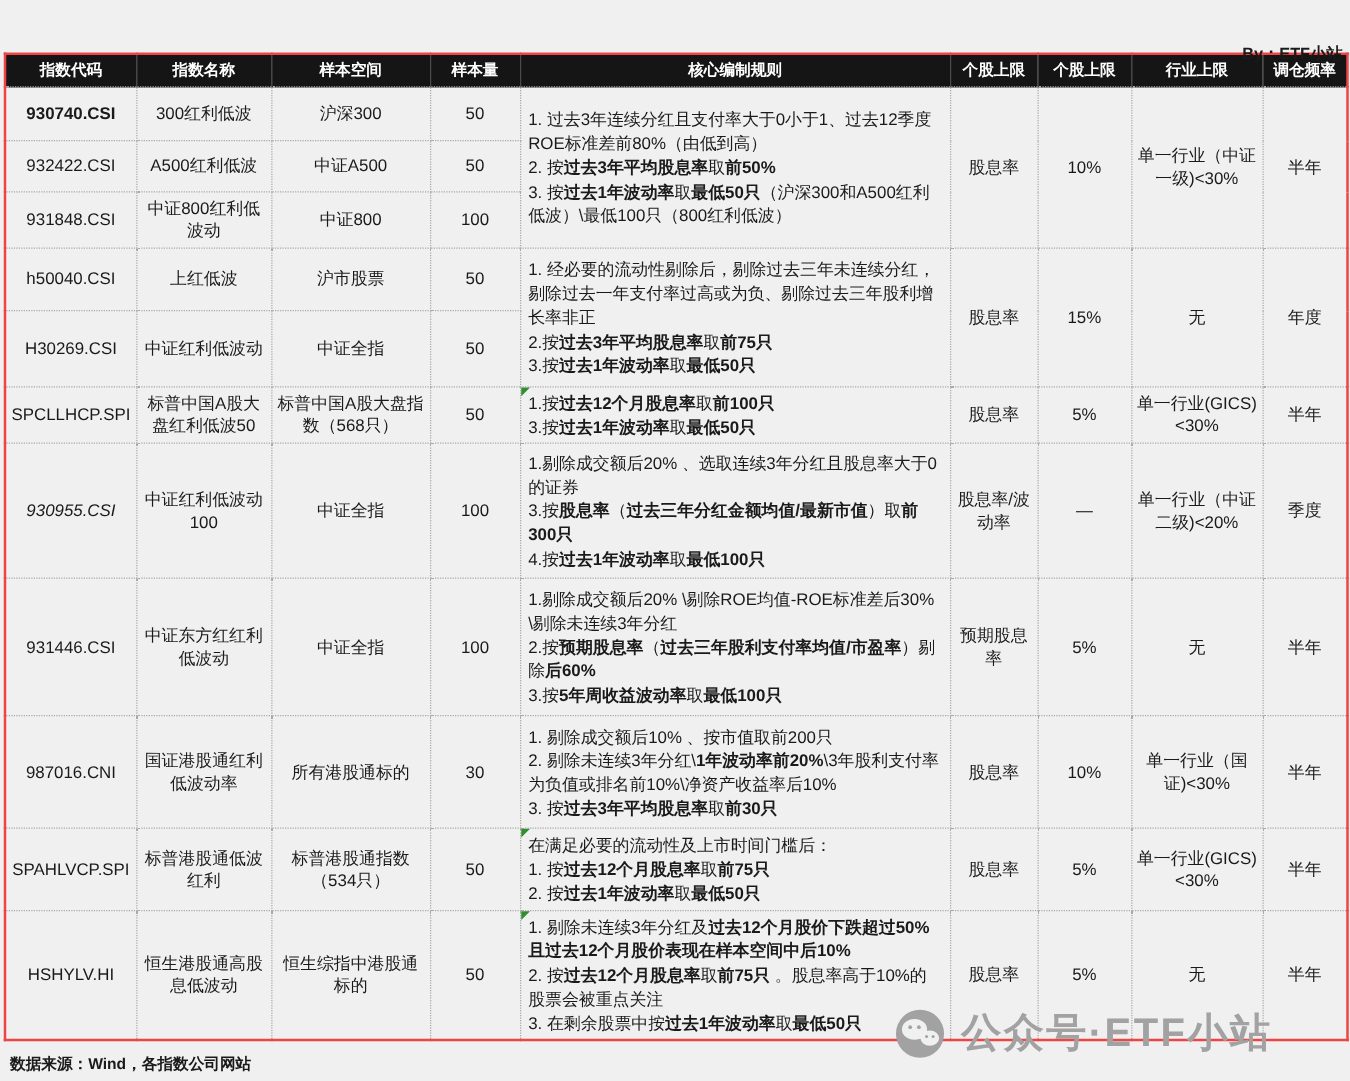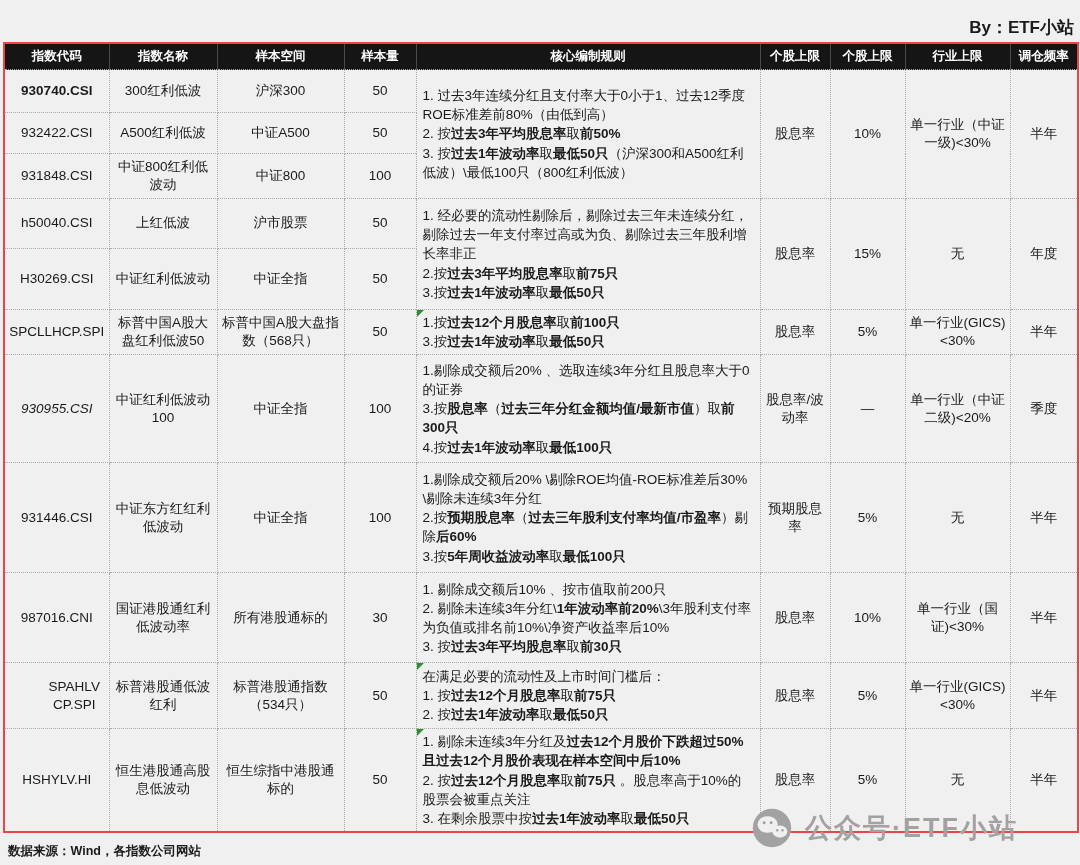--- a/index.html
+++ b/index.html
@@ -9,21 +9,21 @@
     background:#f0f0f0;
     color:#1a1a1a;
     position:relative;
     overflow:hidden;
   }
   .titlebar { position:relative; height:42px; }
   .title {
     text-align:center; font-size:16px; font-weight:bold; padding-top:7px;
   }
   .byline {
-    position:absolute; right:6px; top:16px; font-size:17px; font-weight:bold;
+    position:absolute; right:6px; top:34px; font-size:13px; font-weight:bold;
   }
   table.rules {
     border-collapse:collapse; table-layout:fixed; width:1074px; margin-left:3px;
     border:2px solid #ef4444;
   }
   th {
     background:#151515; color:#ffffff; font-weight:bold; font-size:12.5px;
     padding:4px 2px; border-left:1px solid #4a4a4a; height:24px;
   }
   th:first-child { border-left:none; }
@@ -39,21 +39,21 @@
     content:""; position:absolute; top:0; left:0;
     border-top:7px solid #2f8f2f; border-right:7px solid transparent;
   }
   .rule-line b { font-weight:bold; }
   .footer {
     margin:10px 0 0 8px; font-size:12.5px; font-weight:bold;
   }
   .watermark {
     position:absolute; right:62px; bottom:16px;
     display:flex; align-items:center; gap:12px;
-    color:#a2a2a2; font-size:27px; font-weight:bold; letter-spacing:2px;
+    color:#a2a2a2; font-size:32px; font-weight:bold; letter-spacing:2px;
     pointer-events:none;
   }
   .watermark svg { display:block; }
 </style>
 </head>
 <body>
 
 <div class="titlebar">
   <div class="byline">By：ETF小站</div>
 </div>
@@ -185,21 +185,21 @@
           <div class="rule-line"><span>1. 剔除成交额后10% 、按市值取前200只</span></div>
           <div class="rule-line"><span>2. 剔除未连续3年分红\</span><b>1年波动率前20%</b><span>\3年股利支付率为负值或排名前10%\净资产收益率后10%</span></div>
           <div class="rule-line"><span>3. 按</span><b>过去3年平均股息率</b><span>取</span><b>前30只</b></div>
         </td>
         <td rowspan="1">股息率</td>
         <td rowspan="1">10%</td>
         <td rowspan="1">单一行业（国证)&lt;30%</td>
         <td rowspan="1">半年</td>
       </tr>
       <tr>
-        <td class="code" style="height: 66px; padding-left: 39px;">SPAHLVCP.SPI</td>
+        <td class="code" style="height: 66px;">SPAHLVCP.SPI</td>
         <td>标普港股通低波红利</td>
         <td>标普港股通指数（534只）</td>
         <td>50</td>
         <td class="rules-cell marker" rowspan="1">
           <div class="rule-line"><span>在满足必要的流动性及上市时间门槛后：</span></div>
           <div class="rule-line"><span>1. 按</span><b>过去12个月股息率</b><span>取</span><b>前75只</b></div>
           <div class="rule-line"><span>2. 按</span><b>过去1年波动率</b><span>取</span><b>最低50只</b></div>
         </td>
         <td rowspan="1">股息率</td>
         <td rowspan="1">5%</td>

